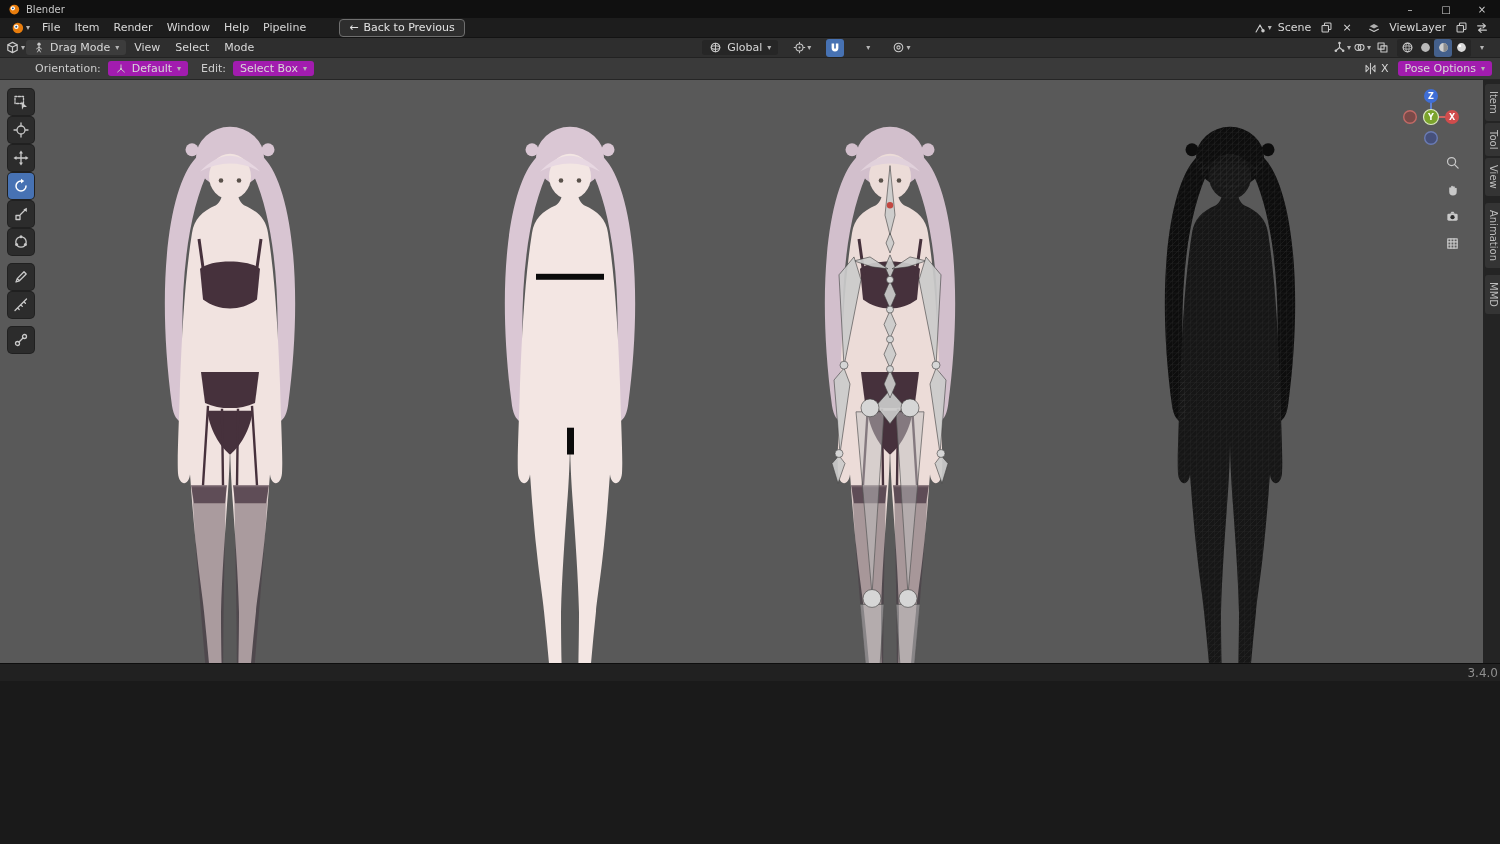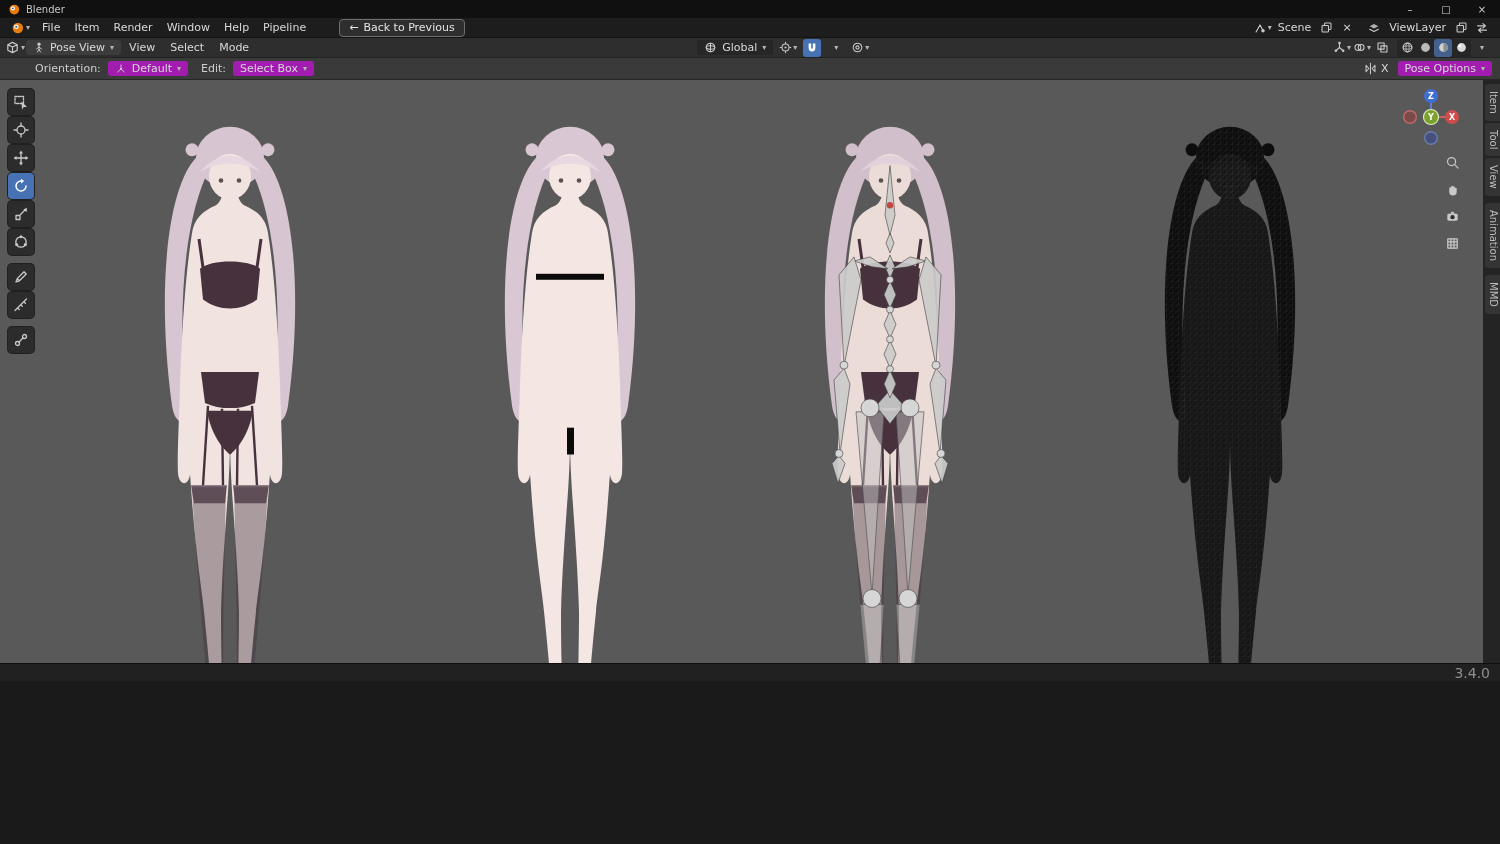--- a/index.html
+++ b/index.html
@@ -20,21 +20,21 @@
   .logo-btn{display:flex;align-items:center;gap:2px;padding:0 5px}
   .back-btn{margin-left:26px;display:flex;align-items:center;gap:5px;background:#2e2e2e;
     border:1px solid #6f6f6f;border-radius:4px;padding:1px 9px 2px;color:#e3e3e3}
   .mb-right{margin-left:auto;display:flex;align-items:center;gap:3px;padding-right:4px}
   .mb-right .txt{padding:0 3px}
 
   
   .vp-header{flex:0 0 20px;background:#2e2e2e;display:flex;align-items:center;padding:0 5px;gap:1px;border-bottom:1px solid #222}
   .pill{display:flex;align-items:center;gap:5px;background:#3c3c3c;border-radius:3px;padding:1px 7px}
   .pill.dark{background:#262626}
-  .hdr-center{display:flex;align-items:center;gap:6px;margin-left:440px}
+  .hdr-center{display:flex;align-items:center;gap:15px;margin-left:440px}
   .hdr-right{display:flex;align-items:center;gap:2px;margin-left:auto;padding-right:4px}
   .ibtn{display:flex;align-items:center;justify-content:center;min-width:18px;height:18px;border-radius:3px;gap:1px}
   .ibtn.active{background:#4772b3}
   .shade-group{display:flex;align-items:center;background:#262626;border-radius:3px;padding:0 1px;margin-left:4px}
   .shade-group .ibtn.sel{background:#44608c}
 
   
   .toolsettings{flex:0 0 22px;background:#3a3a3a;display:flex;align-items:center;gap:7px;
     padding:0 8px 0 35px;border-bottom:1px solid #262626}
   .toolsettings .lbl{color:#cdcdcd}
@@ -80,21 +80,21 @@
   .lingerie{fill:#46313c}
   .lingerie-stroke{stroke:#46313c;fill:none}
   .stocking{fill:rgba(66,47,59,0.40)}
   .stocking-band{fill:rgba(66,47,59,0.72)}
   .bone{fill:#cbcbcb;fill-opacity:.92;stroke:#3e3e3e;stroke-width:.6}
   .bone-big{fill:#c2c2c2;fill-opacity:.5;stroke:#565656;stroke-width:.7}
   .bone-ball{fill:#d6d6d6;stroke:#3e3e3e;stroke-width:.6}
 
   
   .statusbar{flex:0 0 18px;background:#212121;border-top:1px solid #0e0e0e;display:flex;align-items:center}
-  .statusbar .version{margin-left:auto;padding-right:10px;color:#8f8f8f;font-size:14px}
+  .statusbar .version{margin-left:auto;padding-right:2px;color:#8f8f8f;font-size:12px}
 
   svg.ic{display:block}
   .stk{stroke:#c9c9c9;stroke-width:1.3;fill:none;stroke-linecap:round;stroke-linejoin:round}
   .stkw{stroke:#fff;stroke-width:1.5;fill:none;stroke-linecap:round}
   .fil{fill:#c9c9c9}
 </style>
 </head>
 <body>
 
 <svg width="0" height="0" style="position:absolute" aria-hidden="true">
@@ -206,21 +206,21 @@
       <svg class="ic" width="15" height="15" viewBox="0 0 16 16">
         <path class="stk" d="M3,5 L8,2.5 L13,5 L13,11 L8,13.5 L3,11 Z M3,5 L8,7.5 L13,5 M8,7.5 V13.5"></path>
       </svg>
       <span class="chev">▾</span>
     </span>
     <span class="pill">
       <svg class="ic" width="12" height="13" viewBox="0 0 16 16">
         <circle class="fil" cx="8" cy="3.5" r="2.2"></circle>
         <path class="stk" d="M8,6 V10.5 M8,7.5 L4.8,9.8 M8,7.5 L11.2,9.8 M8,10.5 L6,14 M8,10.5 L10,14"></path>
       </svg>
-      <span>Pose View</span>
+      <span>Drag Mode</span>
       <span class="chev">▾</span>
     </span>
     <span class="menu-item">View</span>
     <span class="menu-item">Select</span>
     <span class="menu-item">Mode</span>
 
     <div class="hdr-center">
       <span class="pill dark">
         <svg class="ic" width="13" height="13" viewBox="0 0 16 16">
           <circle class="stk" cx="8" cy="8" r="5.3"></circle>

